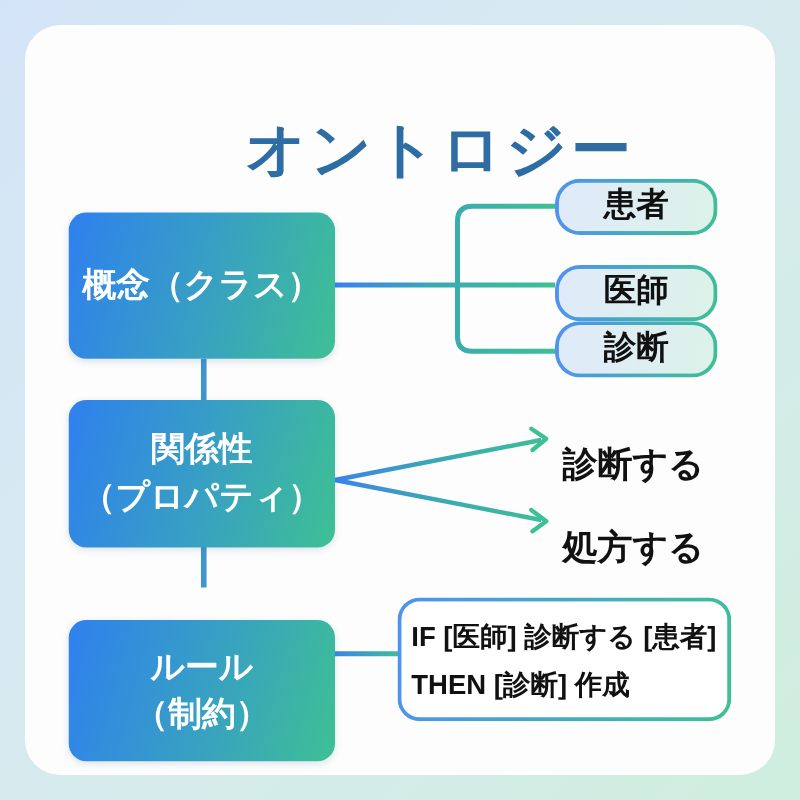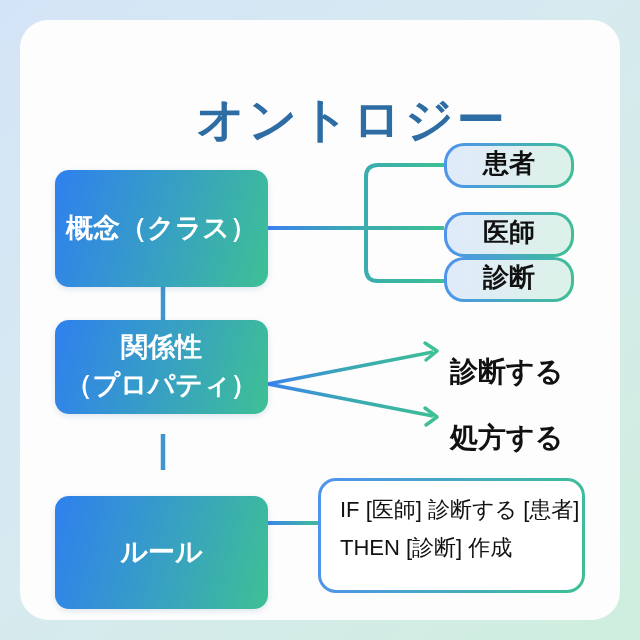--- a/index.html
+++ b/index.html
@@ -46,21 +46,21 @@
     font-size: 27px;
     line-height: 1.4;
     display: flex;
     flex-direction: column;
     align-items: center;
     justify-content: center;
     text-align: center;
     box-shadow: 0 2px 6px rgba(40,90,140,0.15);
   }
   .node-concept  { top: 170px; height: 117px; }
-  .node-relation { top: 320px; height: 94px; }
+  .node-relation { top: 320px; height: 118px; }
   .node-rule     { top: 470px; height: 113px; margin-top: 26px; }
   .pill {
     position: absolute;
     left: 444px;
     width: 130px;
     height: 45px;
     border: 3px solid transparent;
     border-radius: 20px;
     background:
       linear-gradient(100deg, #e0eafa 0%, #dcf2e8 100%) padding-box,
@@ -82,30 +82,30 @@
     font-weight: 700;
     color: #111111;
     white-space: nowrap;
     margin-top: 16px;
   }
   .arrow-label-upper { top: 337px; }
   .arrow-label-lower { top: 403px; }
   .rule-box {
     position: absolute;
     left: 318px; top: 478px;
-    width: 267px; height: 115px;
+    width: 267px; height: 99px;
     border: 3px solid transparent;
     border-radius: 18px;
     background:
       linear-gradient(#ffffff, #ffffff) padding-box,
       linear-gradient(100deg, #4f92f0 0%, #3ec094 100%) border-box;
     box-sizing: border-box;
-    padding: 10px 0 0 19px;
+    padding: 10px 0 0 8px;
     font-size: 22px;
-    font-weight: 400;
+    font-weight: 700;
     color: #111111;
     line-height: 38px;
     white-space: nowrap;
   }
 </style>
 </head>
 <body>
 
 <div class="background"></div>
 <div class="card"></div>
@@ -144,20 +144,21 @@
   <span>概念（クラス）</span>
 </div>
 
 <div class="node node-relation">
   <span>関係性</span>
   <span>（プロパティ）</span>
 </div>
 
 <div class="node node-rule">
   <span>ルール</span>
+  <span>（制約）</span>
 </div>
 
 <div class="pill pill-patient">
   <span>患者</span>
 </div>
 <div class="pill pill-doctor">
   <span>医師</span>
 </div>
 <div class="pill pill-diagnosis">
   <span>診断</span>

